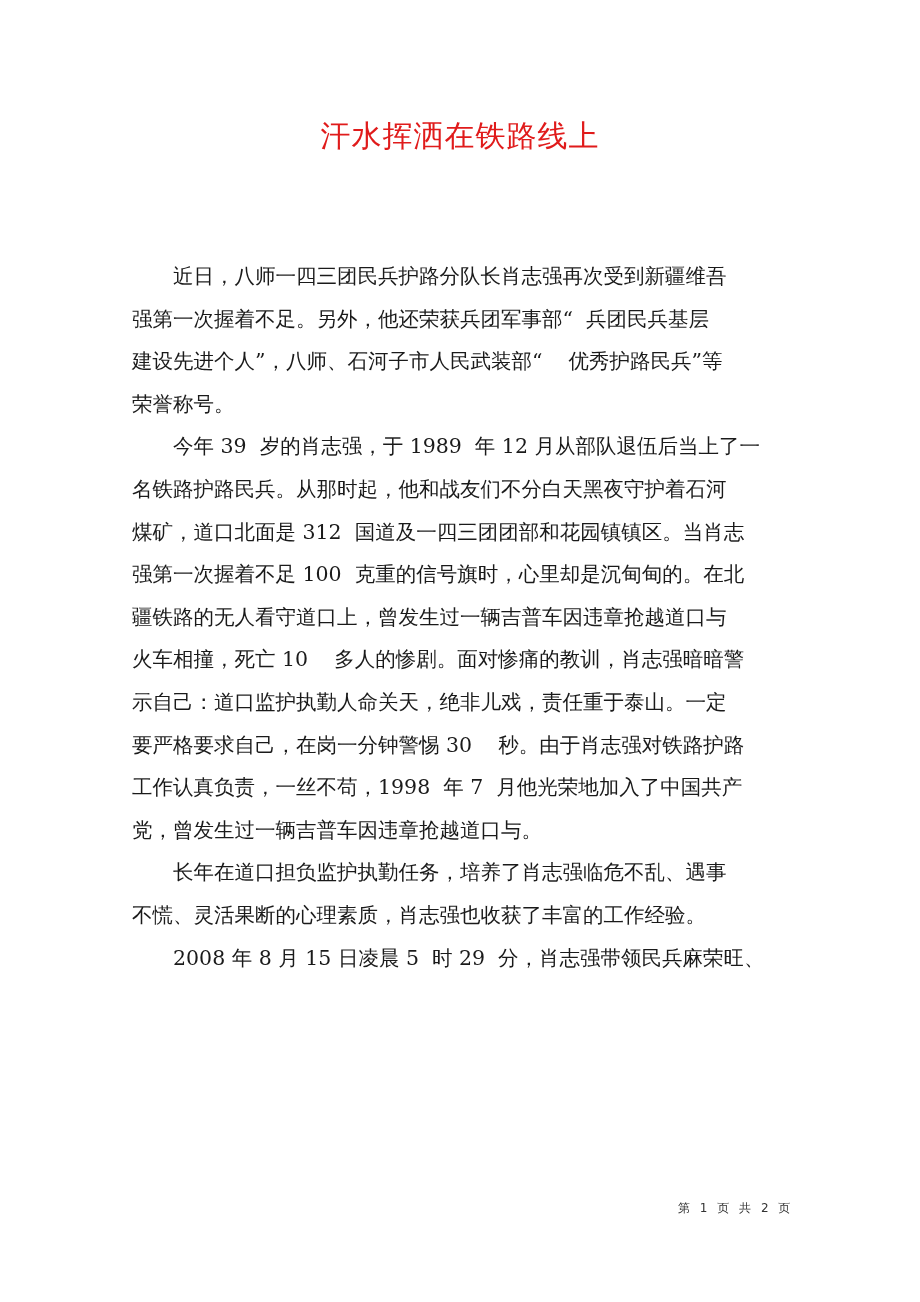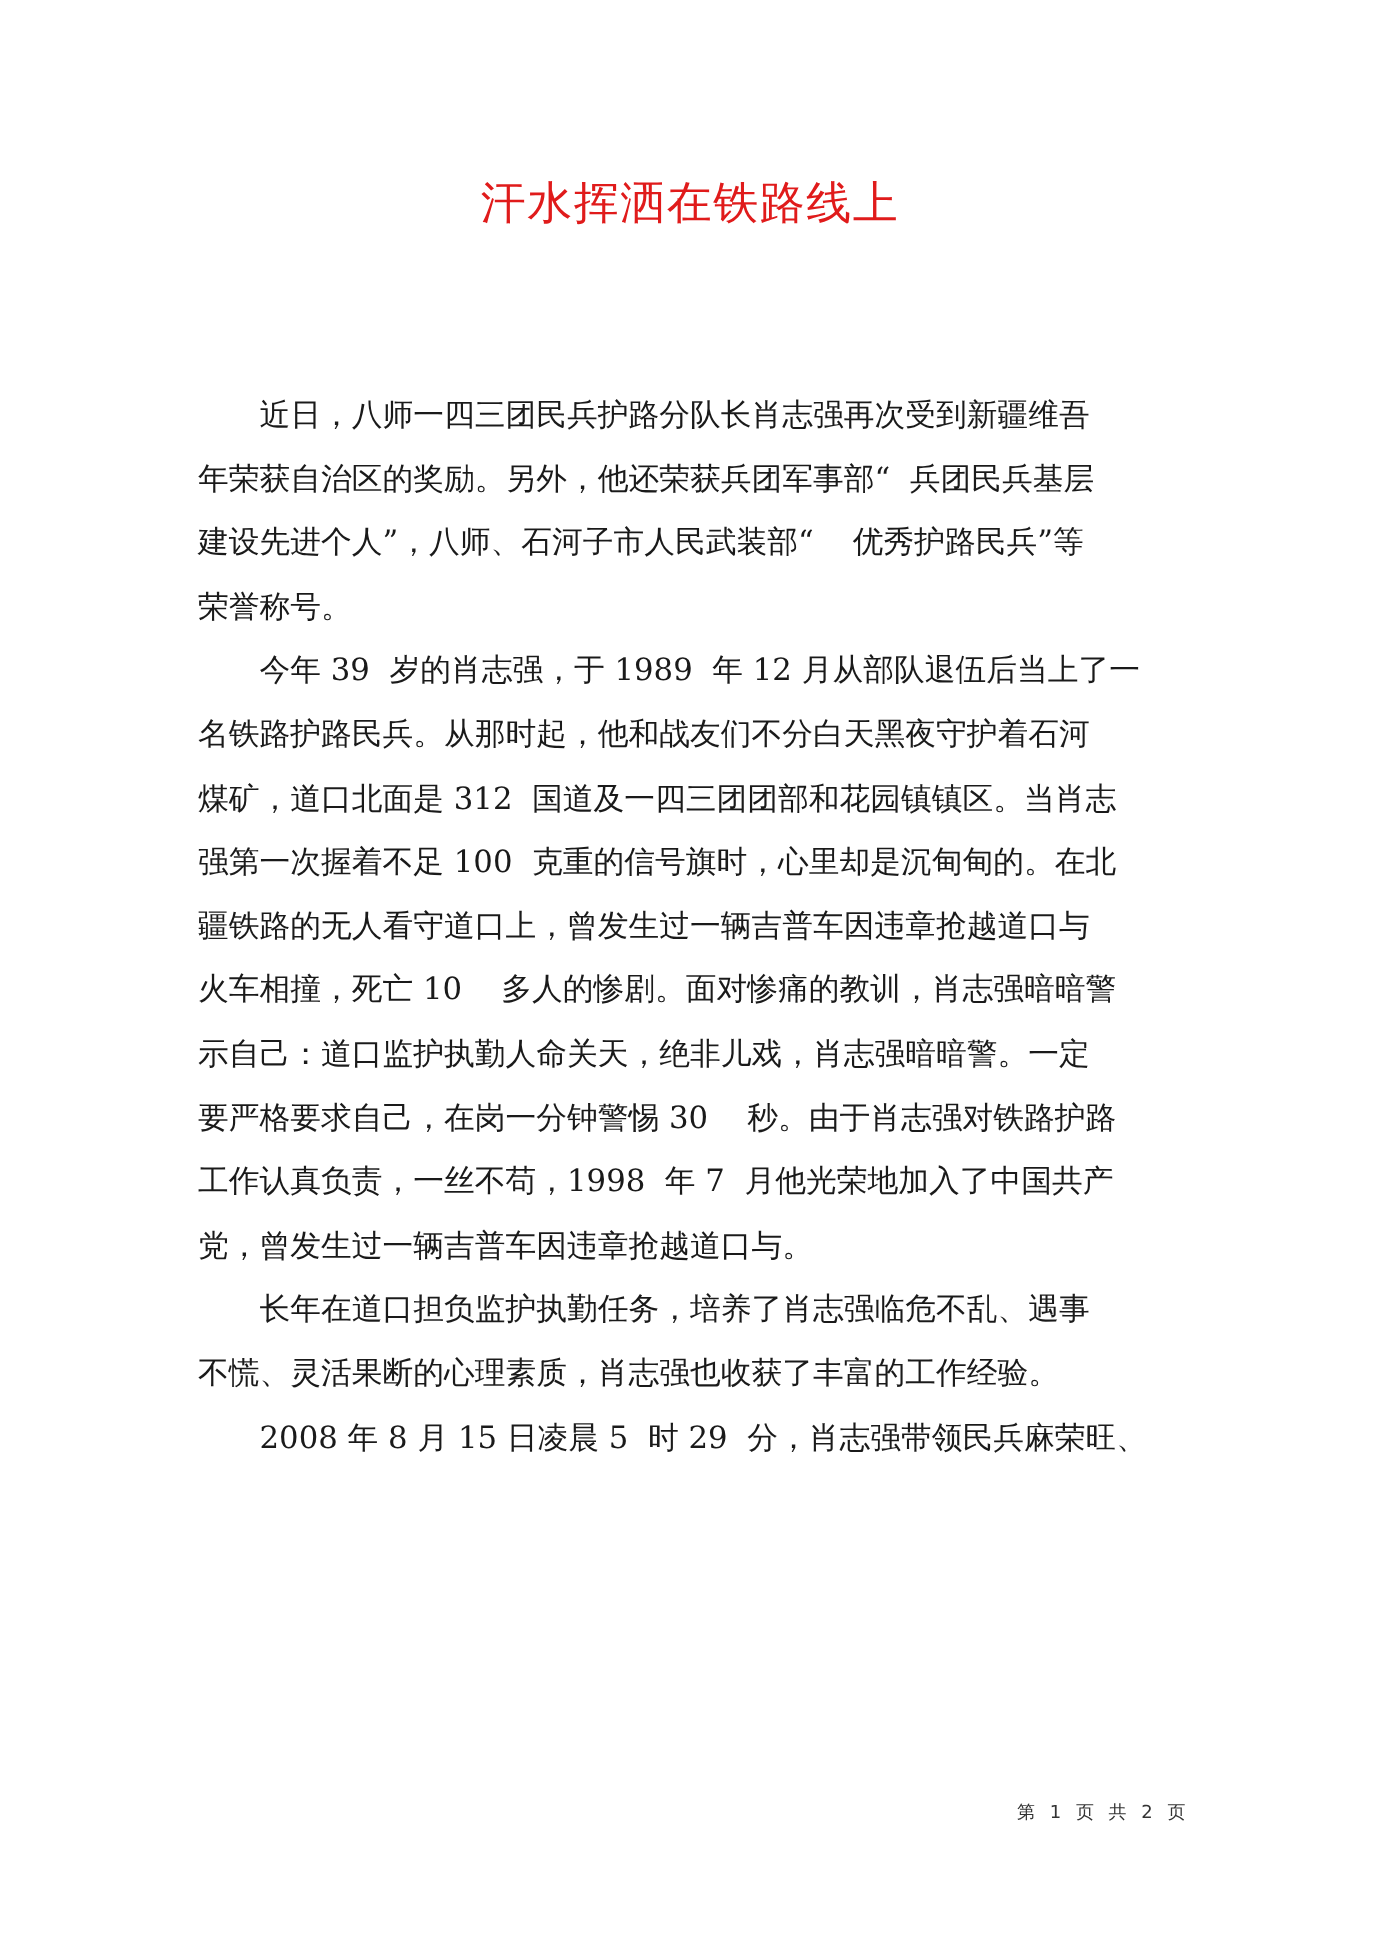--- a/index.html
+++ b/index.html
@@ -63,33 +63,33 @@
 </head>
 <body>
 
 <div class="page">
   <div class="title">汗水挥洒在铁路线上</div>
 
   <div class="body-text">
 
     <div>
       <div class="line indent">近日，八师一四三团民兵护路分队长肖志强再次受到新疆维吾</div>
-      <div class="line">年荣获自治区的奖励。另外，他还荣获兵团军事部“  兵团民兵基层</div>
+      <div class="line">强第一次握着不足。另外，他还荣获兵团军事部“  兵团民兵基层</div>
       <div class="line">建设先进个人”，八师、石河子市人民武装部“    优秀护路民兵”等</div>
       <div class="line">荣誉称号。</div>
     </div>
 
     <div>
       <div class="line indent">今年 39  岁的肖志强，于 1989  年 12 月从部队退伍后当上了一</div>
       <div class="line">名铁路护路民兵。从那时起，他和战友们不分白天黑夜守护着石河</div>
       <div class="line">煤矿，道口北面是 312  国道及一四三团团部和花园镇镇区。当肖志</div>
       <div class="line">强第一次握着不足 100  克重的信号旗时，心里却是沉甸甸的。在北</div>
       <div class="line">疆铁路的无人看守道口上，曾发生过一辆吉普车因违章抢越道口与</div>
       <div class="line">火车相撞，死亡 10    多人的惨剧。面对惨痛的教训，肖志强暗暗警</div>
-      <div class="line">示自己：道口监护执勤人命关天，绝非儿戏，肖志强暗暗警。一定</div>
+      <div class="line">示自己：道口监护执勤人命关天，绝非儿戏，责任重于泰山。一定</div>
       <div class="line">要严格要求自己，在岗一分钟警惕 30    秒。由于肖志强对铁路护路</div>
       <div class="line">工作认真负责，一丝不苟，1998  年 7  月他光荣地加入了中国共产</div>
       <div class="line">党，曾发生过一辆吉普车因违章抢越道口与。</div>
     </div>
 
     <div>
       <div class="line indent">长年在道口担负监护执勤任务，培养了肖志强临危不乱、遇事</div>
       <div class="line">不慌、灵活果断的心理素质，肖志强也收获了丰富的工作经验。</div>
     </div>
 

